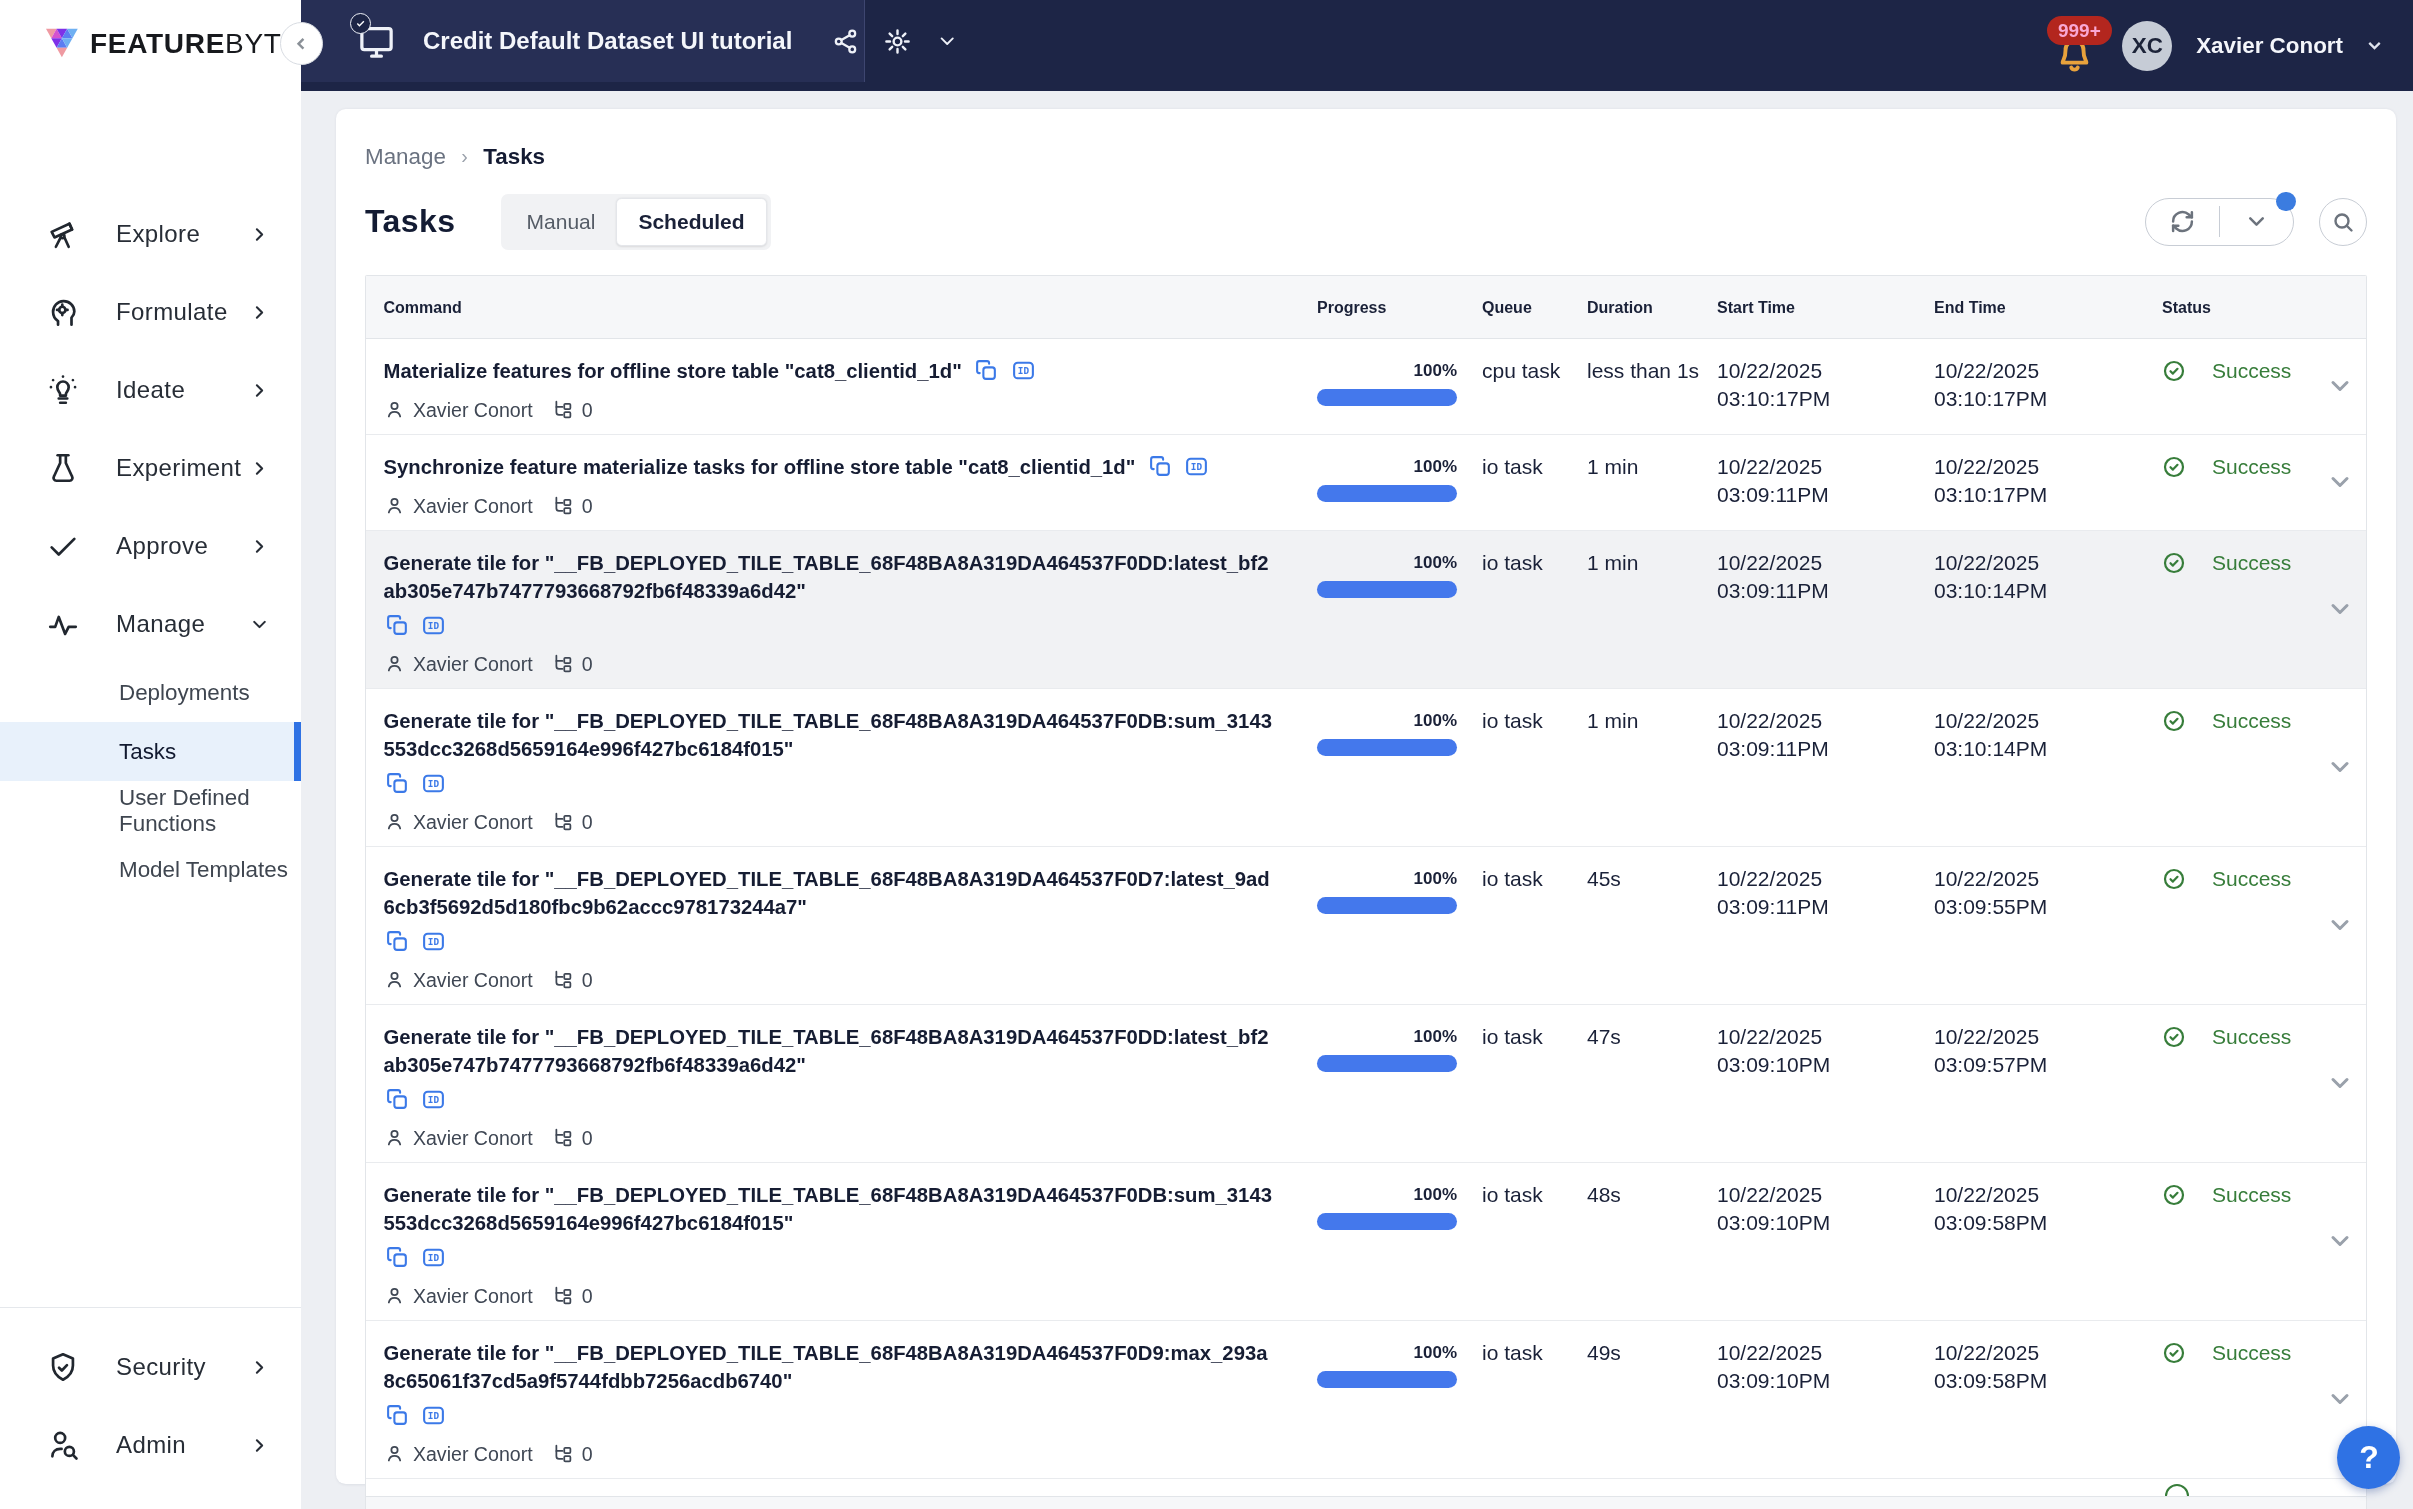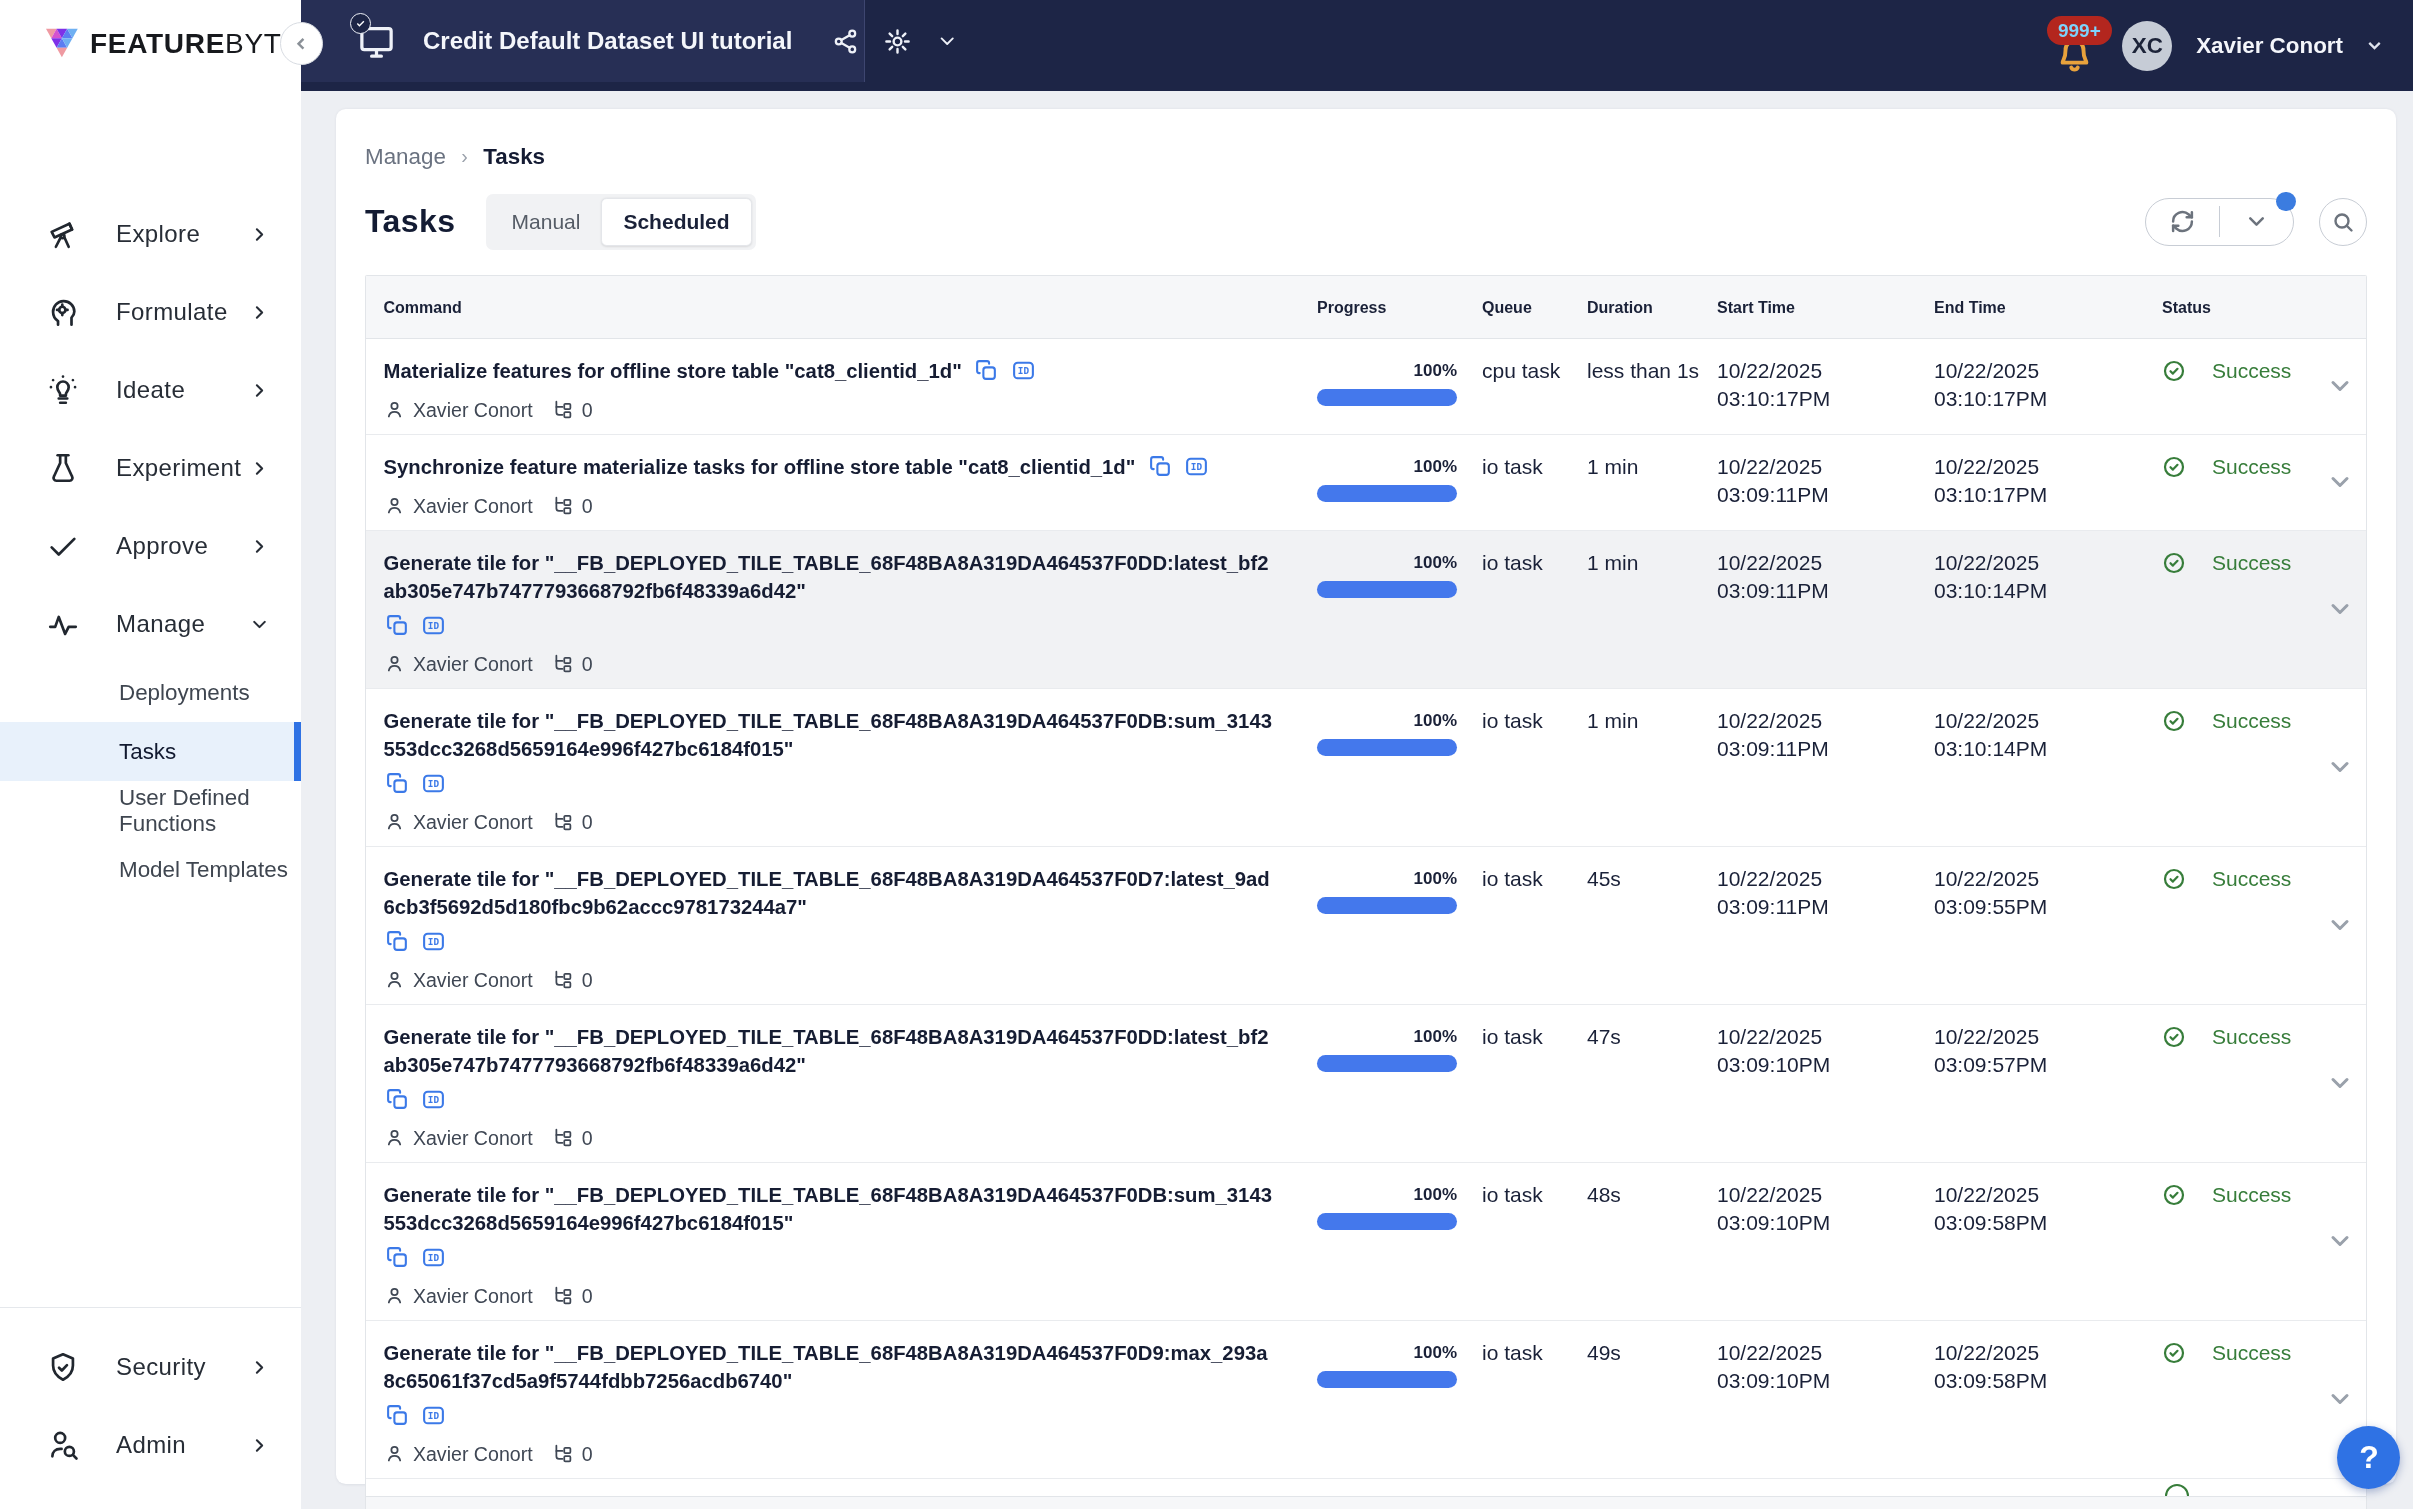--- a/index.html
+++ b/index.html
@@ -30,37 +30,37 @@
   .catalog-icon-wrap { position:relative; width:39px; height:39px; }
   .catalog-icon-wrap svg.mon { width:39px; height:39px; stroke:#eef1f8; stroke-width:2; fill:none; stroke-linecap:round; }
   .catalog-badge { position:absolute; left:-7px; top:-8.4px; width:21px; height:21px; border-radius:50%; background:#1d2546; border:1.4px solid #eef1f8; display:flex; align-items:center; justify-content:center; }
   .catalog-badge svg { width:11.2px; height:11.2px; stroke:#fff; stroke-width:3; fill:none; }
   .catalog-title { color:#f4f6fb; font-size:24px; font-weight:700; white-space:nowrap; }
   .catalog-actions { display:flex; align-items:center; gap:24px; margin-left:12.6px; }
   .catalog-actions svg { stroke:#eef1f8; fill:none; stroke-width:2; stroke-linecap:round; stroke-linejoin:round; cursor:pointer; }
   .topbar-right { position:absolute; right:28px; top:0; height:91px; display:flex; align-items:center; gap:21px; }
   .bell-wrap { position:relative; width:49px; height:56px; }
   .bell-wrap svg { width:39px; height:39px; stroke:#e8a23c; stroke-width:2.4; fill:none; stroke-linecap:round; stroke-linejoin:round; position:absolute; left:2.8px; bottom:0; }
-  .bell-badge { position:absolute; left:-5.6px; top:-1.4px; background:#b3261e; color:#7dd3fc; font-size:19px; font-weight:700; padding:3.5px 11.2px; border-radius:15.4px; z-index:2; }
+  .bell-badge { position:absolute; left:-5.6px; top:-1.4px; background:#b3261e; color:#f9a8d4; font-size:19px; font-weight:700; padding:3.5px 11.2px; border-radius:15.4px; z-index:2; }
   .avatar { width:50px; height:50px; border-radius:50%; background:#c6ccd6; color:#1c2338; font-size:22.4px; font-weight:700; display:flex; align-items:center; justify-content:center; }
   .user-name { color:#f4f6fb; font-size:22.4px; font-weight:600; margin-left:2.8px; }
   .topbar-right .chev-dn { width:21px; height:21px; stroke:#dfe3ee; stroke-width:2.6; fill:none; cursor:pointer; }
 
   
   .main { position:absolute; left:301px; top:91px; right:0; bottom:0; background:#edeff3; }
   .card { position:absolute; left:35px; top:17.5px; width:2060px; height:1375px; background:#fff; border-radius:9.8px; box-shadow:0 0.7px 2.8px rgba(20,30,60,.07); padding:35px 29px 0 29px; }
 
   .breadcrumb { display:flex; align-items:center; gap:15.4px; font-size:22.4px; }
   .breadcrumb .bc-root { color:#6a7280; cursor:pointer; }
   .breadcrumb .bc-sep { color:#9aa1ab; font-size:19.6px; }
   .breadcrumb .bc-cur { color:#141b33; font-weight:600; }
 
   .title-row { display:flex; align-items:center; margin-top:24px; }
   .page-title { font-size:32px; font-weight:800; color:#131b33; letter-spacing:0.4px; }
-  .toggle { margin-left:31px; background:#f1f2f4; border-radius:7px; padding:4.2px; display:flex; align-items:center; }
+  .toggle { margin-left:46px; background:#f1f2f4; border-radius:7px; padding:4.2px; display:flex; align-items:center; }
   .toggle .tab { font-size:21px; padding:11.2px 21px; color:#555c66; border-radius:5.6px; cursor:pointer; white-space:nowrap; }
   .toggle .tab.active { background:#fff; color:#1a2138; font-weight:600; border:0.7px solid #e4e6ea; box-shadow:0 0.7px 2.1px rgba(0,0,0,.1); }
   .controls { margin-left:auto; display:flex; align-items:center; gap:25px; }
   .split-btn { position:relative; display:flex; align-items:center; height:48px; border:1.4px solid #c8cdd5; border-radius:25px; }
   .split-btn .seg { width:73px; height:100%; display:flex; align-items:center; justify-content:center; cursor:pointer; }
   .split-btn .divider { width:1.4px; height:31px; background:#c8cdd5; }
   .split-btn svg { width:25px; height:25px; stroke:#6c737d; stroke-width:2.4; fill:none; stroke-linecap:round; stroke-linejoin:round; }
   .notif-dot { position:absolute; right:-2.8px; top:-7px; width:19.6px; height:19.6px; border-radius:50%; background:#3b7ce0; }
   .round-btn { width:48px; height:48px; border-radius:50%; border:1.4px solid #c8cdd5; display:flex; align-items:center; justify-content:center; cursor:pointer; background:#fff; }
   .round-btn svg { width:24px; height:24px; stroke:#6c737d; stroke-width:2.4; fill:none; stroke-linecap:round; }

